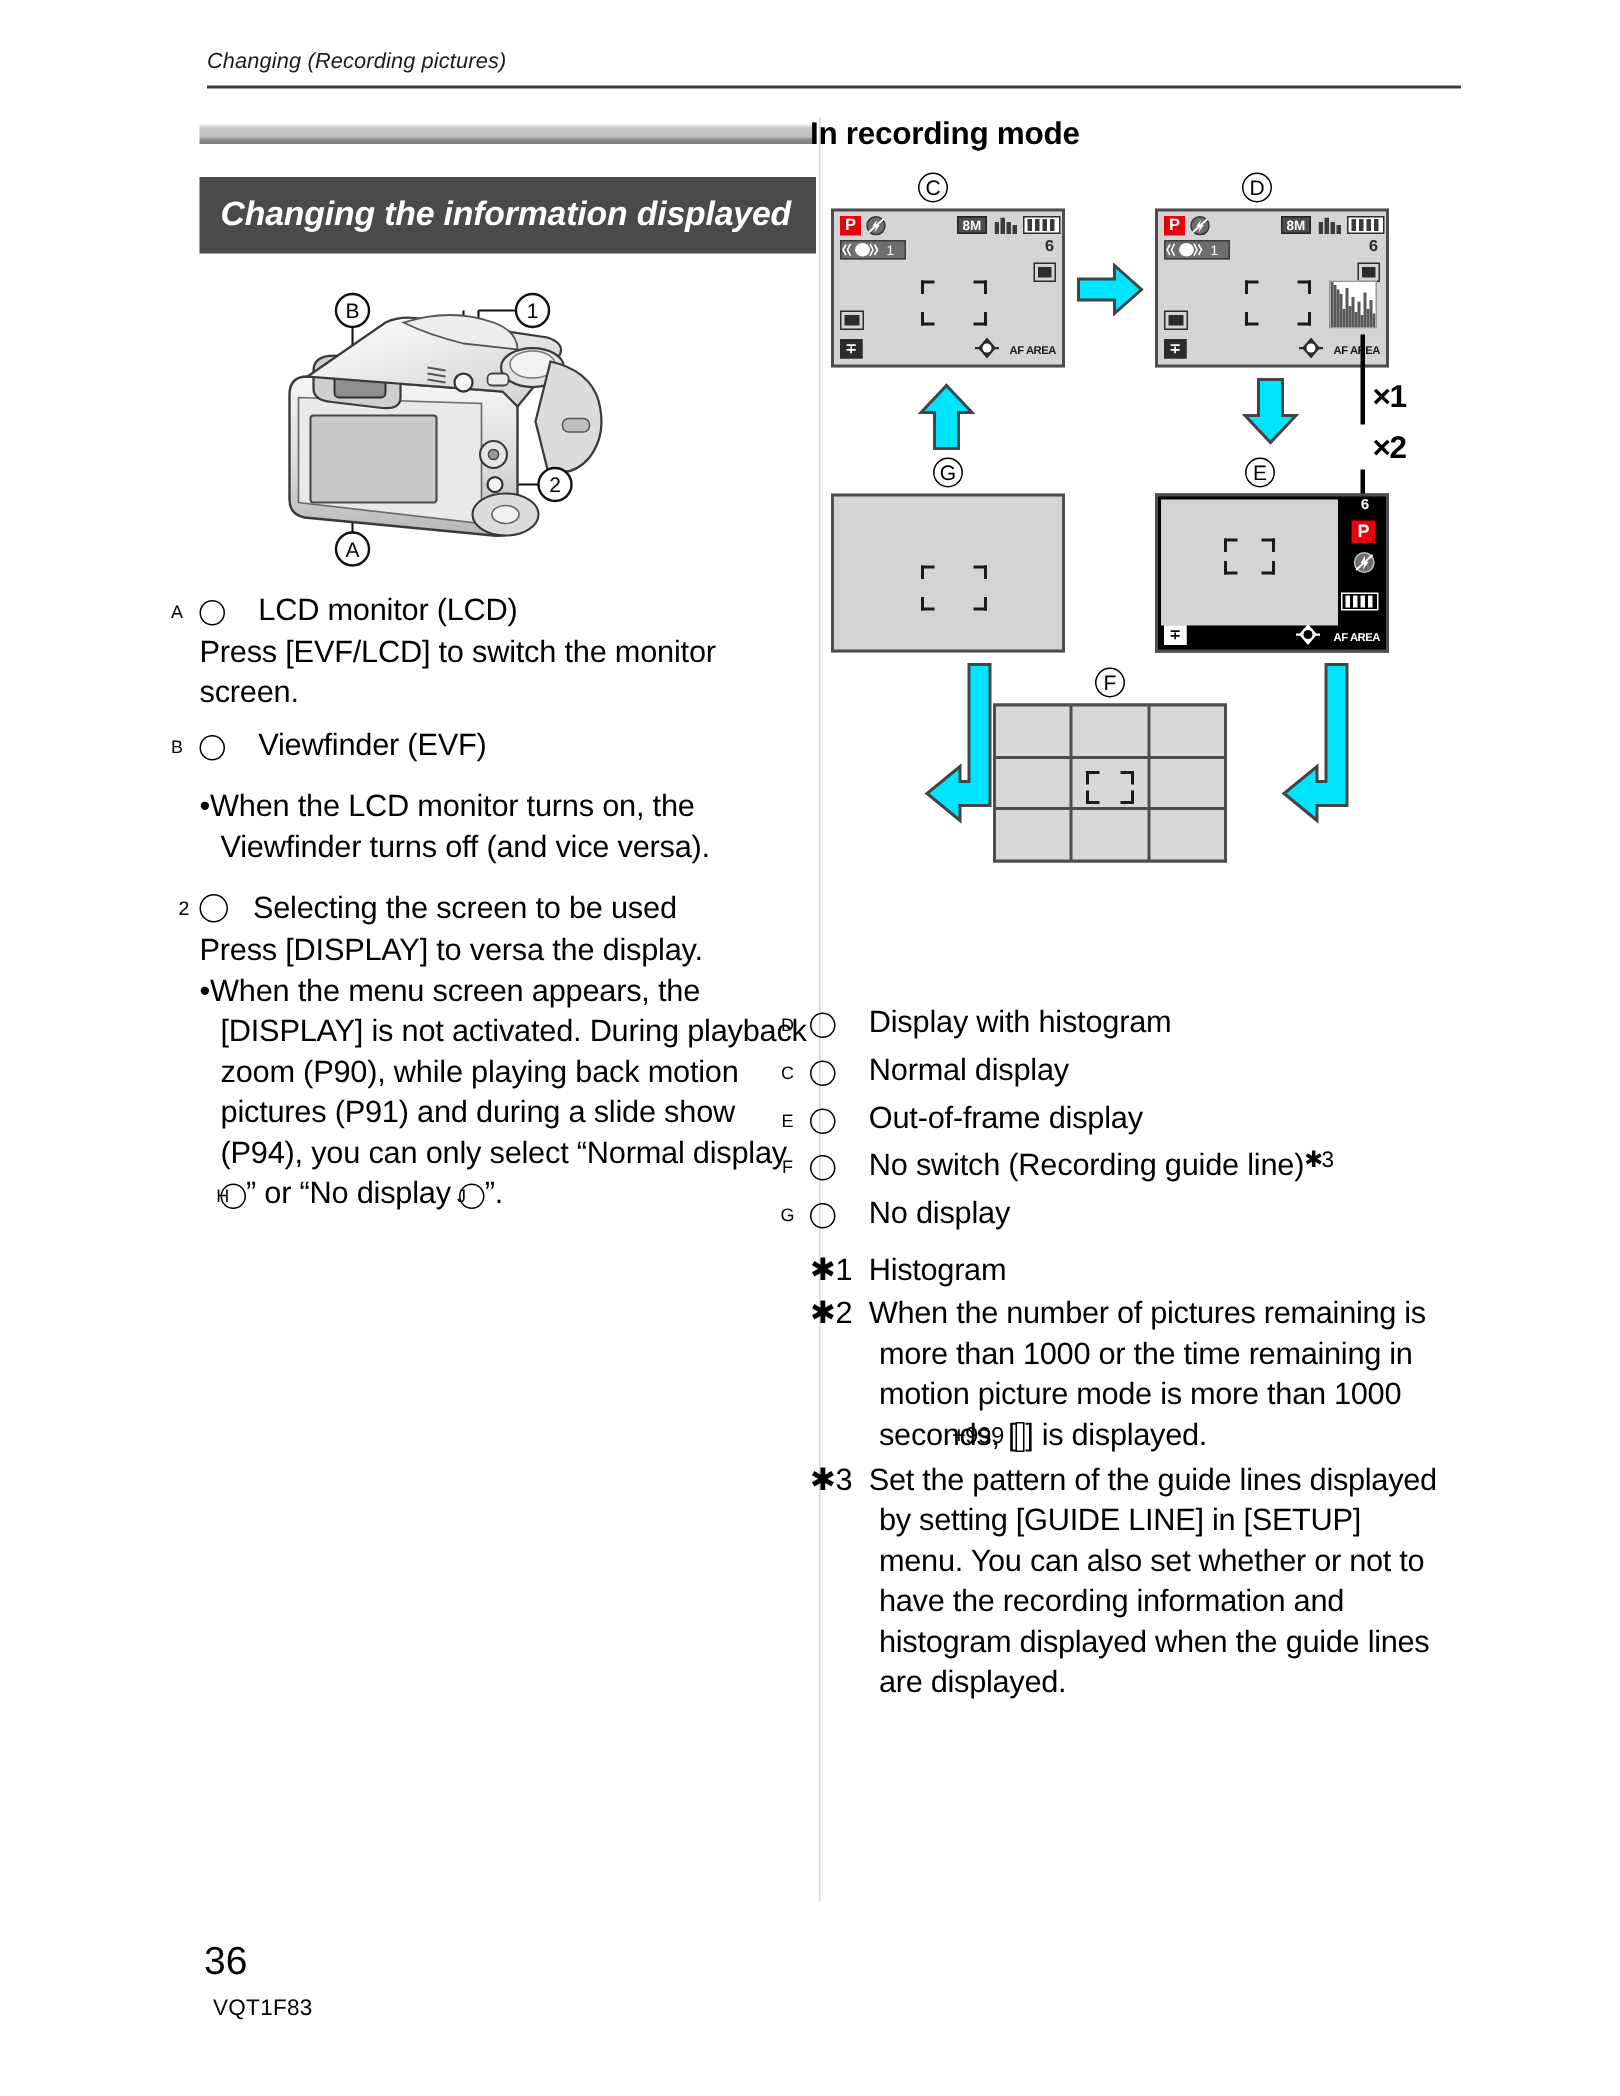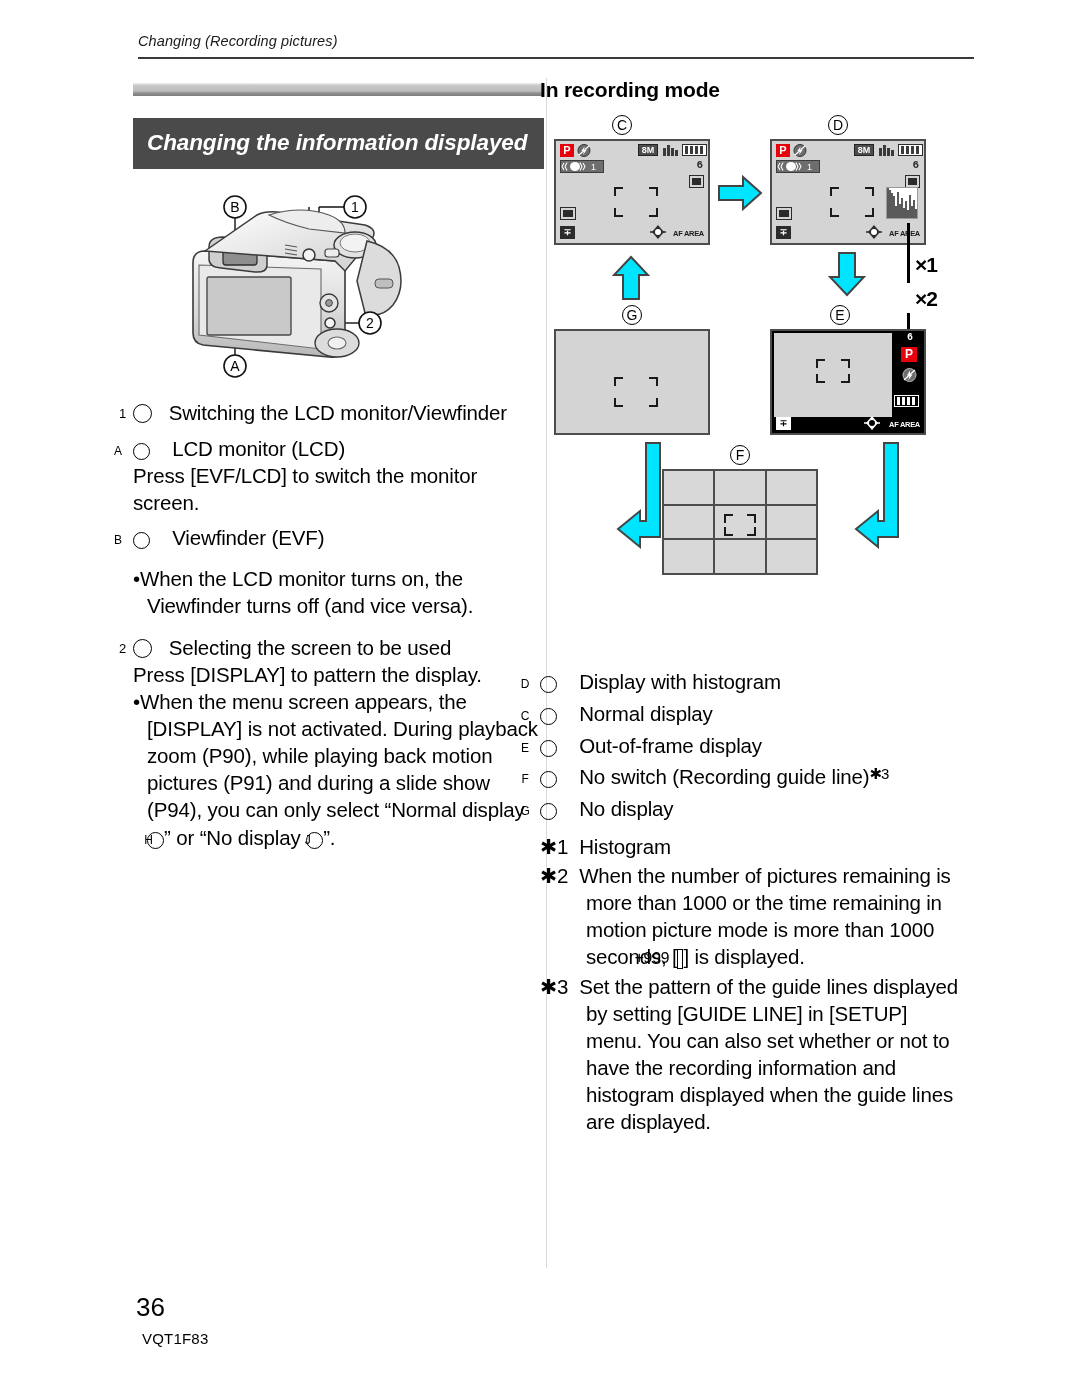--- a/index.html
+++ b/index.html
@@ -232,44 +232,40 @@
       <circle cx="186" cy="22" r="11" fill="#fff" stroke="#111" stroke-width="1.6"></circle>
       <circle cx="201" cy="138" r="11" fill="#fff" stroke="#111" stroke-width="1.6"></circle>
       <circle cx="66" cy="181" r="11" fill="#fff" stroke="#111" stroke-width="1.6"></circle>
       <text x="66" y="27" text-anchor="middle" font-family="Liberation Sans, sans-serif" font-size="14" fill="#000">B</text>
       <text x="186" y="27" text-anchor="middle" font-family="Liberation Sans, sans-serif" font-size="14" fill="#000">1</text>
       <text x="201" y="143" text-anchor="middle" font-family="Liberation Sans, sans-serif" font-size="14" fill="#000">2</text>
       <text x="66" y="186" text-anchor="middle" font-family="Liberation Sans, sans-serif" font-size="14" fill="#000">A</text>
     </svg>
   </div>
 
-  <div class="btxt para hang">
-    <span class="circ num">1</span>
-    &nbsp;&nbsp;<span>Switching the LCD monitor/Viewfinder</span>
-  </div>
   <div class="btxt ab-row">
     <span class="circ sm">A</span>
     &nbsp;&nbsp;&nbsp;<span>LCD monitor (LCD)</span>
   </div>
 
   <div class="btxt">Press [EVF/LCD] to switch the monitor screen.</div>
   <div class="btxt ab-row">
     <span class="circ sm">B</span>
     &nbsp;&nbsp;&nbsp;<span>Viewfinder (EVF)</span>
   </div>
 
   <div class="btxt para bullet">
     •<span>When the LCD monitor turns on, the Viewfinder turns off (and vice versa).</span>
   </div>
 
   <div class="btxt para hang">
     <span class="circ num">2</span>
     &nbsp;&nbsp;<span>Selecting the screen to be used</span>
   </div>
-  <div class="btxt">Press [DISPLAY] to pattern the display.</div>
+  <div class="btxt">Press [DISPLAY] to versa the display.</div>
 
   <div class="btxt bullet">
     •<span>When the menu screen appears, the [DISPLAY] is not activated. During playback zoom (P90), while playing back motion pictures (P91) and during a slide show (P94), you can only select “Normal display </span><span class="circ sm">H</span><span>” or “No display </span><span class="circ sm">J</span><span>”.</span>
   </div>
 </div>
 
 <div id="rightcol">
   <h2 id="recmode-title">In recording mode</h2>
 
   <div id="diagram">

